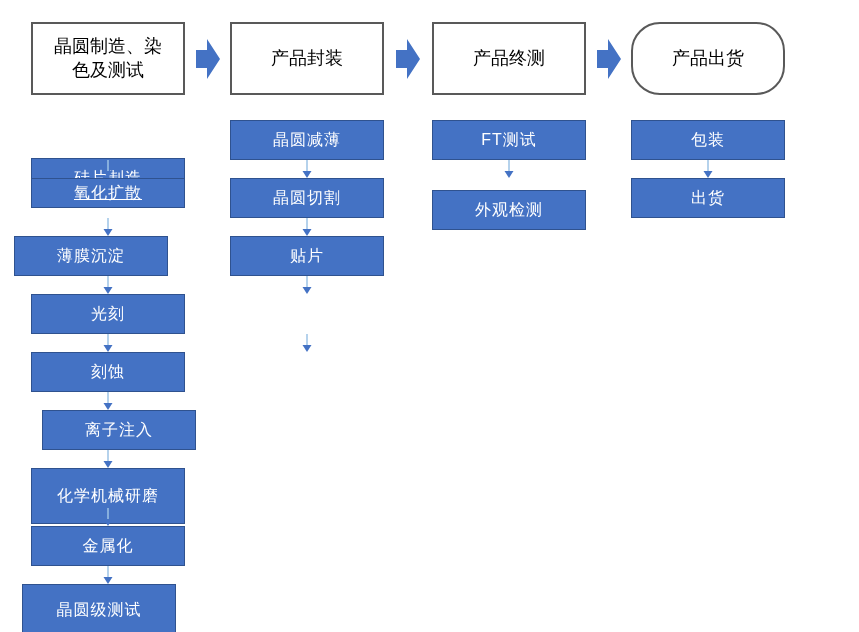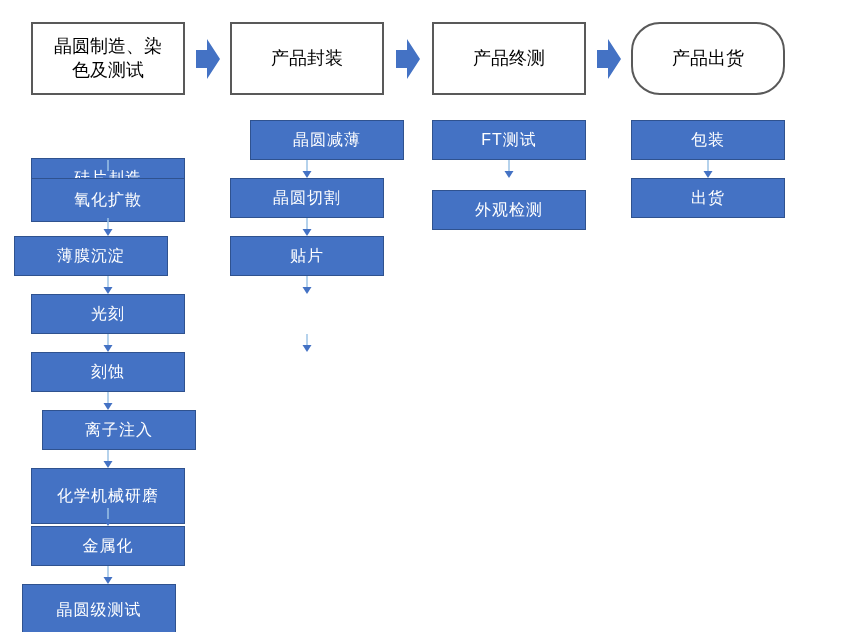--- a/index.html
+++ b/index.html
@@ -28,21 +28,21 @@
 </head>
 <body style="--box-fill: #4472C4; --box-border: #2F528F; --step-text: #FFFFFF; --header-border: #595959; --header-text: #000000;">
 
 <div id="flowchart">
     <div class="header-box" style="left: 31px; top: 22px;">晶圆制造、染色及测试</div>
     <div class="step-box" style="left: 31px; top: 120px; height: 40px; margin-top: 38px;">硅片制造</div>
     <div class="connector" style="left: 102px; top: 160px;"><svg width="12" height="18" viewBox="0 0 12 18">
         <line x1="6" y1="0" x2="6" y2="11.5" stroke="#9DC3E6" stroke-width="1.5"></line>
         <polygon points="1.5,11 10.5,11 6,18" fill="#4472C4"></polygon>
       </svg></div>
-    <div class="step-box" style="left: 31px; top: 178px; height: 44px;">氧化扩散</div>
+    <div class="step-box" style="left: 31px; top: 178px; height: 30px; text-decoration: underline;">氧化扩散</div>
     <div class="connector" style="left: 102px; top: 218px;"><svg width="12" height="18" viewBox="0 0 12 18">
         <line x1="6" y1="0" x2="6" y2="11.5" stroke="#9DC3E6" stroke-width="1.5"></line>
         <polygon points="1.5,11 10.5,11 6,18" fill="#4472C4"></polygon>
       </svg></div>
     <div class="step-box" style="left: 14px; top: 236px; height: 40px;">薄膜沉淀</div>
     <div class="connector" style="left: 102px; top: 276px;"><svg width="12" height="18" viewBox="0 0 12 18">
         <line x1="6" y1="0" x2="6" y2="11.5" stroke="#9DC3E6" stroke-width="1.5"></line>
         <polygon points="1.5,11 10.5,11 6,18" fill="#4472C4"></polygon>
       </svg></div>
     <div class="step-box" style="left: 31px; top: 294px; height: 40px;">光刻</div>
@@ -65,21 +65,21 @@
         <line x1="6" y1="0" x2="6" y2="11.5" stroke="#9DC3E6" stroke-width="1.5"></line>
         <polygon points="1.5,11 10.5,11 6,18" fill="#4472C4"></polygon>
       </svg></div>
     <div class="step-box" style="left: 31px; top: 526px; height: 40px;">金属化</div>
     <div class="connector" style="left: 102px; top: 566px;"><svg width="12" height="18" viewBox="0 0 12 18">
         <line x1="6" y1="0" x2="6" y2="11.5" stroke="#9DC3E6" stroke-width="1.5"></line>
         <polygon points="1.5,11 10.5,11 6,18" fill="#4472C4"></polygon>
       </svg></div>
     <div class="step-box" style="left: 22px; top: 584px; height: 52px;">晶圆级测试</div>
     <div class="header-box" style="left: 230px; top: 22px;">产品封装</div>
-    <div class="step-box" style="left: 230px; top: 120px; height: 40px; margin-left: 20px;">晶圆减薄</div>
+    <div class="step-box" style="left: 230px; top: 120px; height: 40px;">晶圆减薄</div>
     <div class="connector" style="left: 301px; top: 160px;"><svg width="12" height="18" viewBox="0 0 12 18">
         <line x1="6" y1="0" x2="6" y2="11.5" stroke="#9DC3E6" stroke-width="1.5"></line>
         <polygon points="1.5,11 10.5,11 6,18" fill="#4472C4"></polygon>
       </svg></div>
     <div class="step-box" style="left: 230px; top: 178px; height: 40px;">晶圆切割</div>
     <div class="connector" style="left: 301px; top: 218px;"><svg width="12" height="18" viewBox="0 0 12 18">
         <line x1="6" y1="0" x2="6" y2="11.5" stroke="#9DC3E6" stroke-width="1.5"></line>
         <polygon points="1.5,11 10.5,11 6,18" fill="#4472C4"></polygon>
       </svg></div>
     <div class="step-box" style="left: 230px; top: 236px; height: 40px;">贴片</div>

